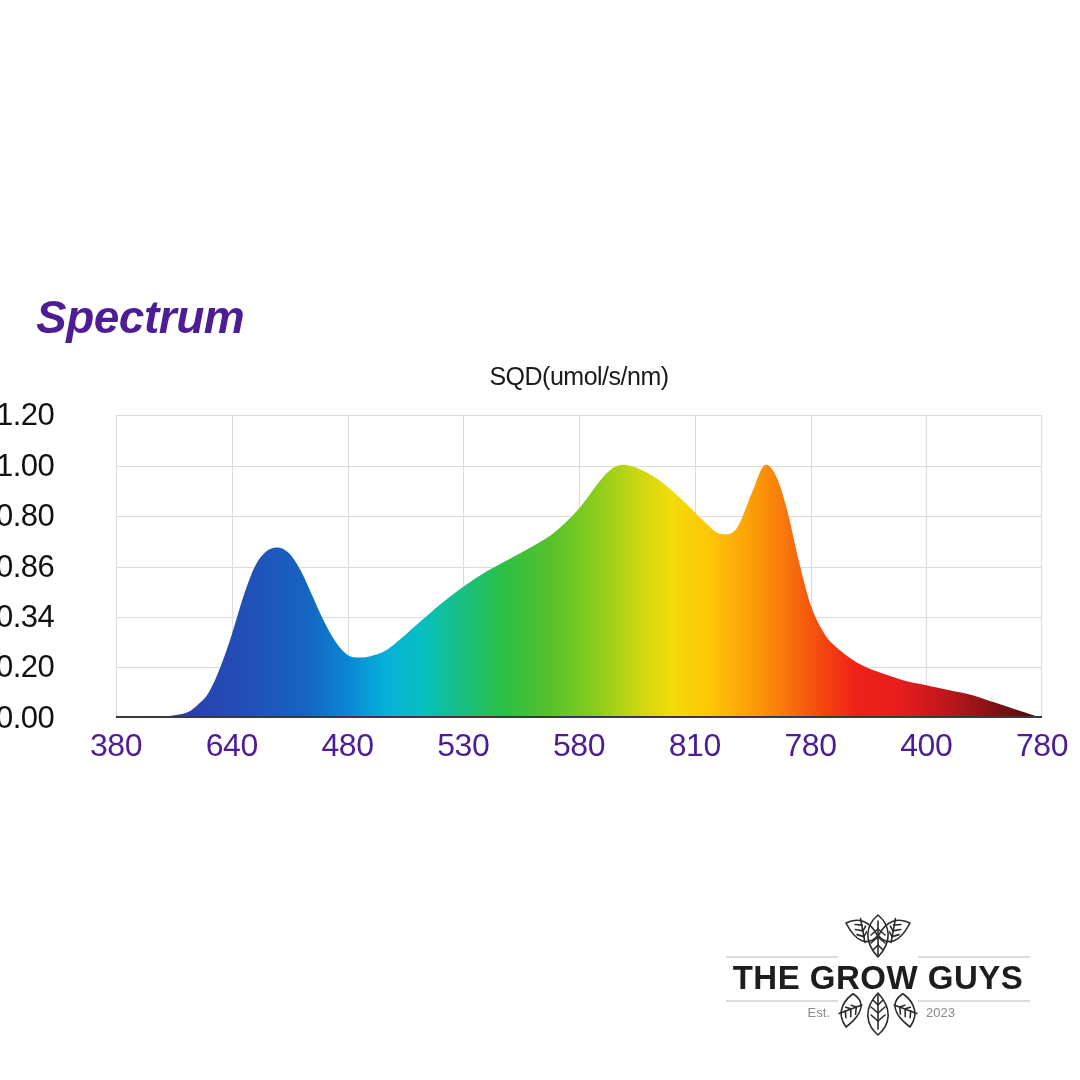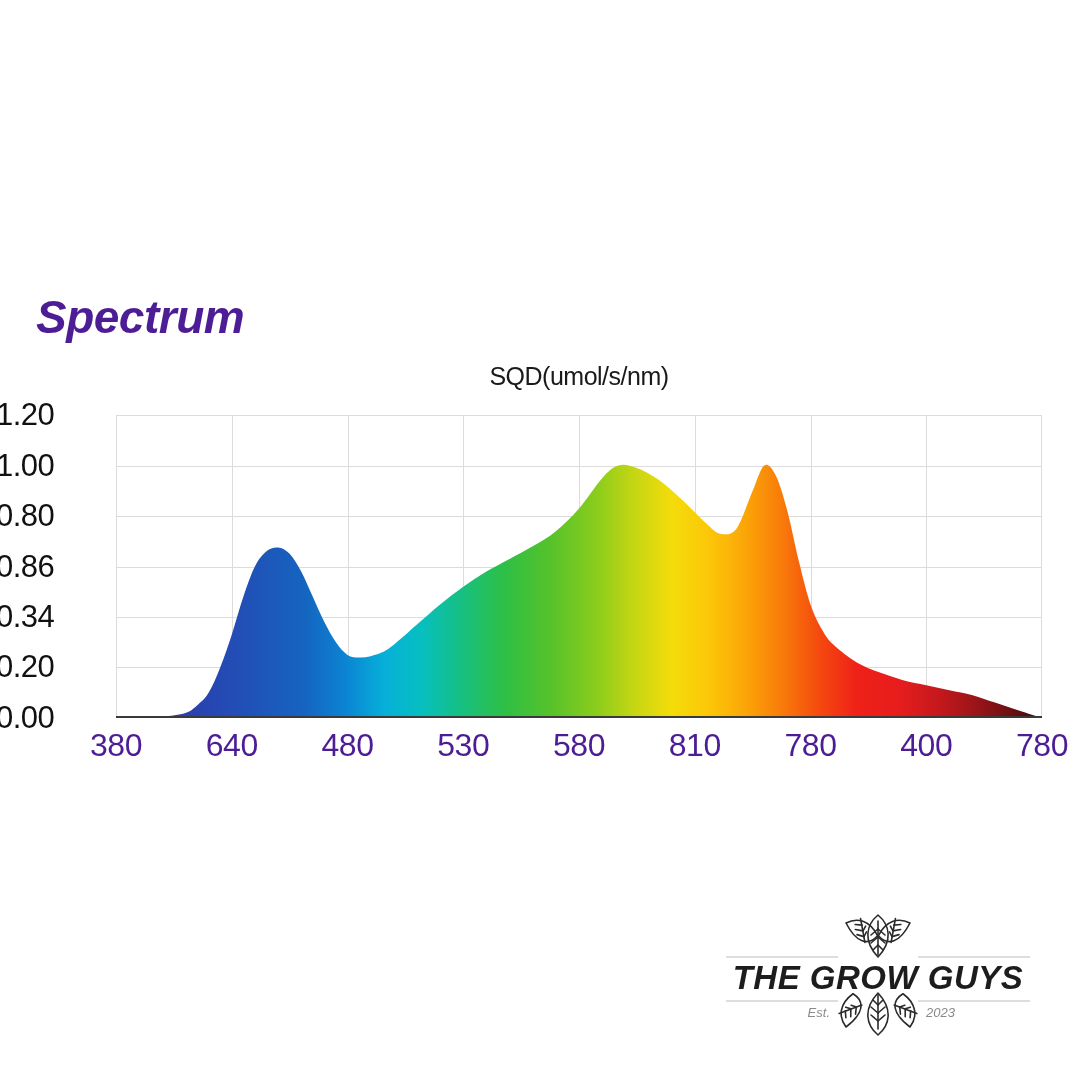--- a/index.html
+++ b/index.html
@@ -128,21 +128,20 @@
     letter-spacing: -0.5px;
   }
 
   
   #logo {
     position: absolute;
     left: 718px;
     top: 905px;
     width: 320px;
     height: 140px;
-    font-style: italic;
   }
   #logo svg { display: block; }
 </style>
 </head>
 <body>
 
 <div id="spectrum-title">Spectrum</div>
 
 <div id="chart-block">
 

